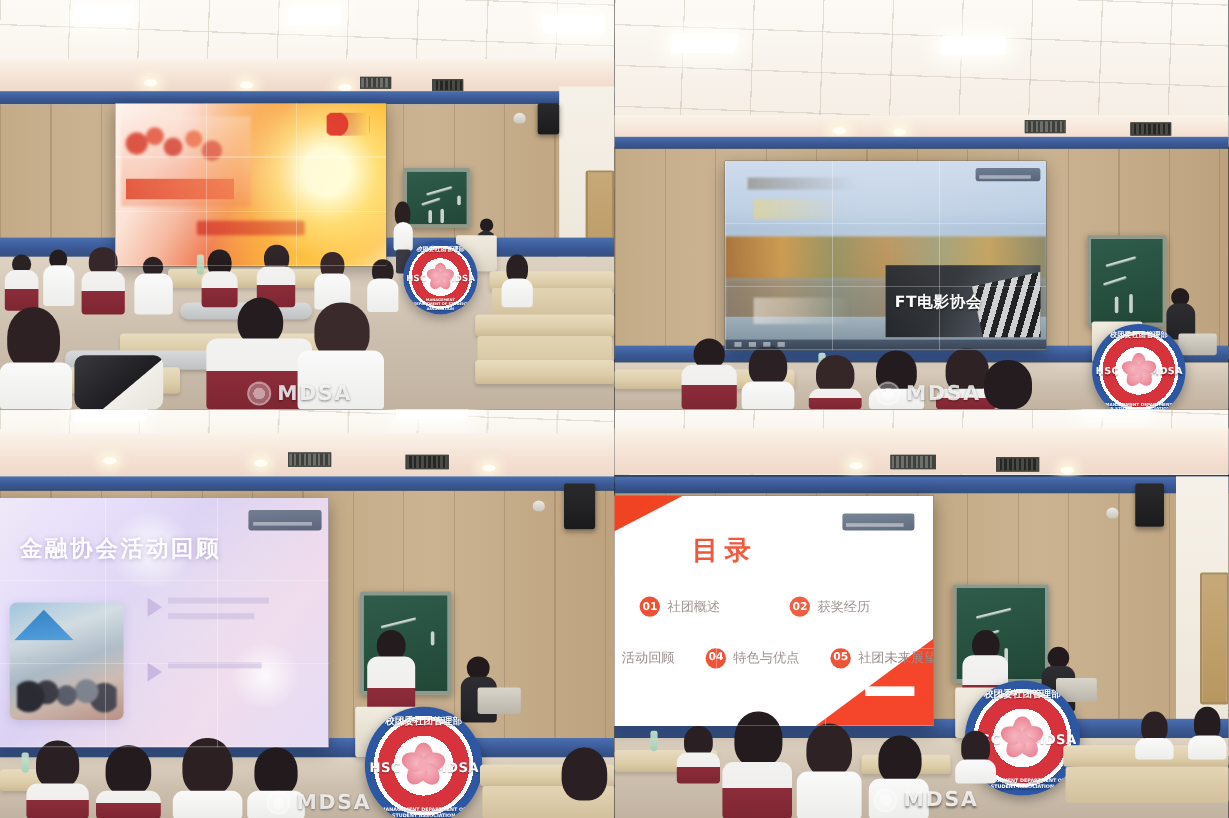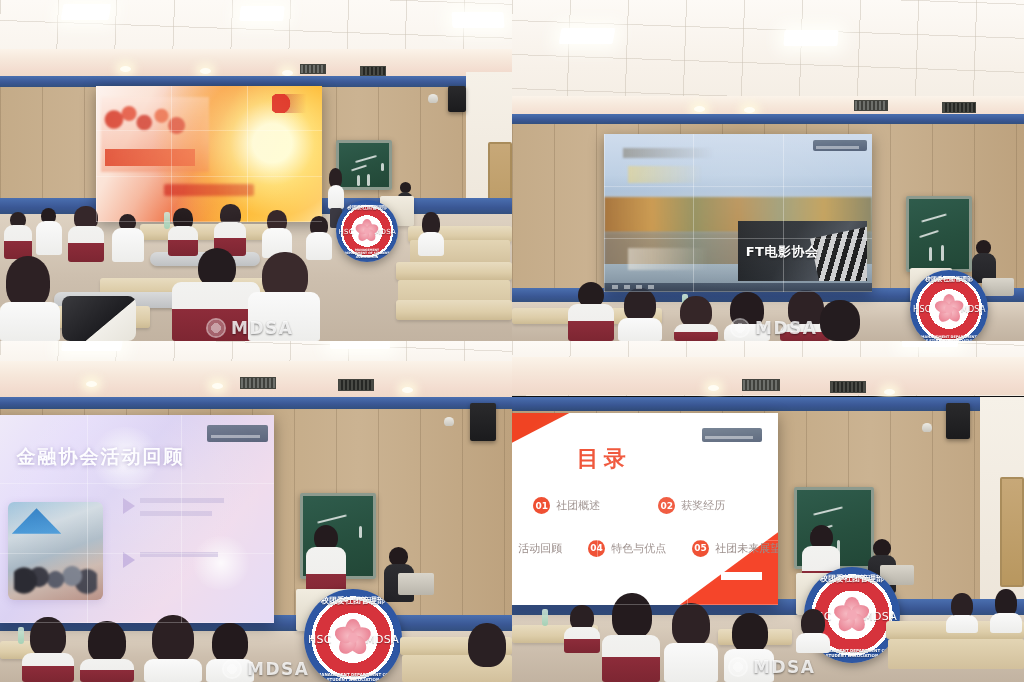--- a/index.html
+++ b/index.html
@@ -275,21 +275,21 @@
     margin-left:-21%; margin-top:-50%;
     background:radial-gradient(circle at 50% 70%, #f6b9c2, #e8798c);
     border-radius:50% 50% 50% 50% / 62% 62% 38% 38%;
     transform-origin:50% 100%;
   }
   .emblem .petal-core{
     position:absolute; left:50%; top:50%; width:26%; height:26%; margin:-13% 0 0 -13%;
     border-radius:50%; background:#f4a9b6;
   }
   .emblem .side-txt{
-    position:absolute; color:#fff; font-weight:400; font-family:"DejaVu Sans", sans-serif;
+    position:absolute; color:#fff; font-weight:700; font-family:"DejaVu Sans", sans-serif;
     text-shadow:0 1px 1px rgba(0,0,0,.35); letter-spacing:.3px;
   }
   .emblem .side-txt.left{ left:4%; top:45%; }
   .emblem .side-txt.right{ right:3%; top:45%; }
   .emblem .arc{
     position:absolute; left:0; right:0; text-align:center; color:#fff;
     font-family:"DejaVu Sans", sans-serif; font-weight:700;
     text-shadow:0 1px 1px rgba(0,0,0,.4);
   }
   .emblem .arc.top{ top:6%; }

